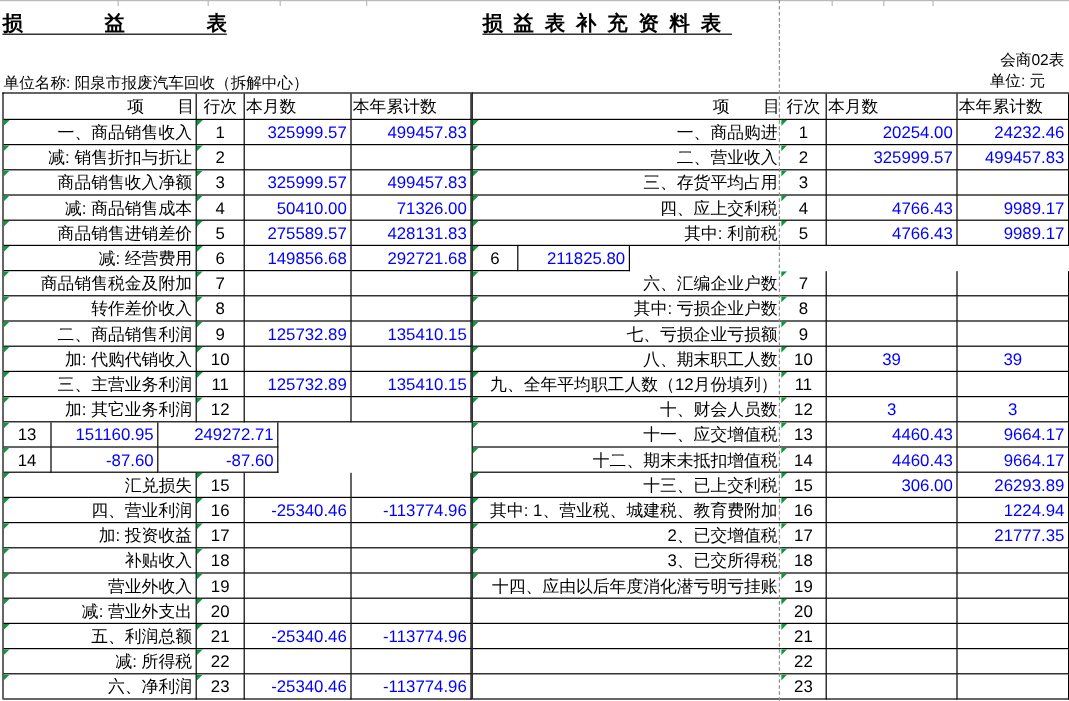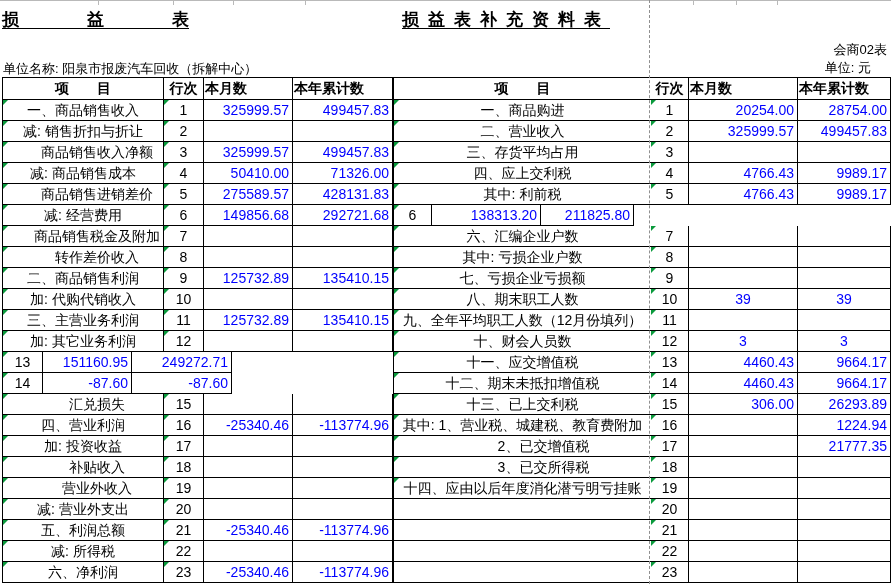--- a/index.html
+++ b/index.html
@@ -30,22 +30,22 @@
   #ltable{left:2px;width:390px;}
   #rtable{left:393px;width:497px;}
 
   .trow{display:flex;height:21px;}
   .trow.hdr{height:22px;}
   .cell{
     box-sizing:border-box;position:relative;overflow:hidden;white-space:pre;
     border-right:1px solid #000;border-bottom:1px solid #000;
     font-size:14px;line-height:20px;padding:0 3px;
   }
-  .hdr .cell{font-weight:bold;padding:0 1px;line-height:21px;}
-  .c-item{text-align:center;}
+  .hdr .cell{font-weight:normal;padding:0 1px;line-height:21px;}
+  .c-item{text-align:right;}
   .c-line{text-align:center;}
   .c-num{text-align:right;color:#0000ff;}
   
   #rtable .c-item{border-right:none;}
   
   #ltable .c-item{width:161px;} #ltable .c-line{width:40px;}
   #ltable .c-month{width:89px;} #ltable .c-ytd{width:100px;}
   #rtable .c-item{width:257px;} #rtable .c-line{width:38px;}
   #rtable .c-month{width:109px;} #rtable .c-ytd{width:93px;}
 
@@ -224,21 +224,21 @@
     <div class="cell c-item">项　　目</div>
     <div class="cell c-line">行次</div>
     <div class="cell c-month">本月数</div>
     <div class="cell c-ytd">本年累计数</div>
   </div>
   <div class="rows">
       <div class="trow">
         <div class="cell c-item">一、商品购进<i class="tri"></i></div>
         <div class="cell c-line">1<i class="tri"></i></div>
         <div class="cell c-month c-num">20254.00</div>
-        <div class="cell c-ytd c-num">28754.00</div>
+        <div class="cell c-ytd c-num">24232.46</div>
       </div>
       <div class="trow">
         <div class="cell c-item">二、营业收入<i class="tri"></i></div>
         <div class="cell c-line">2<i class="tri"></i></div>
         <div class="cell c-month c-num">325999.57</div>
         <div class="cell c-ytd c-num">499457.83</div>
       </div>
       <div class="trow">
         <div class="cell c-item">三、存货平均占用<i class="tri"></i></div>
         <div class="cell c-line">3<i class="tri"></i></div>
@@ -252,21 +252,20 @@
         <div class="cell c-ytd c-num">9989.17</div>
       </div>
       <div class="trow">
         <div class="cell c-item">其中: 利前税<i class="tri"></i></div>
         <div class="cell c-line">5<i class="tri"></i></div>
         <div class="cell c-month c-num">4766.43</div>
         <div class="cell c-ytd c-num">9989.17</div>
       </div>
       <div class="trow">
         <div class="cell c-line">6<i class="tri"></i></div>
-        <div class="cell c-month c-num">138313.20</div>
         <div class="cell c-ytd c-num">211825.80</div>
       </div>
       <div class="trow">
         <div class="cell c-item">六、汇编企业户数<i class="tri"></i></div>
         <div class="cell c-line">7<i class="tri"></i></div>
         <div class="cell c-month c-num"></div>
         <div class="cell c-ytd c-num"></div>
       </div>
       <div class="trow">
         <div class="cell c-item">其中: 亏损企业户数<i class="tri"></i></div>

